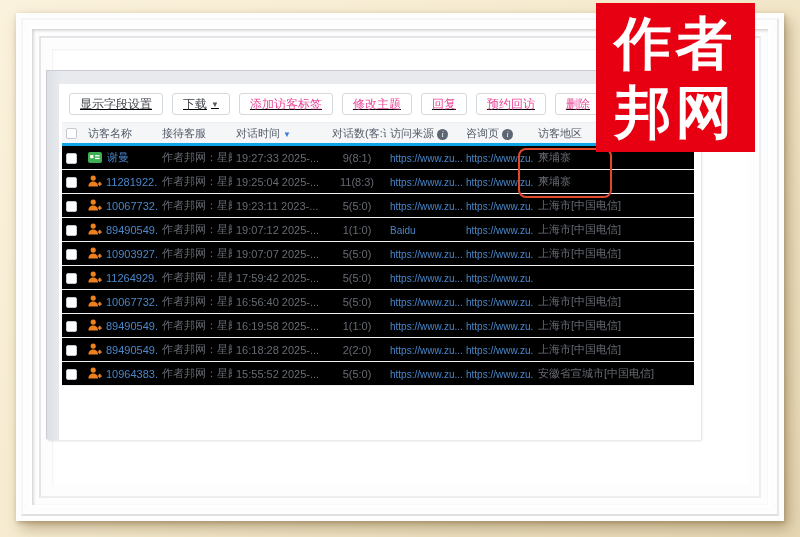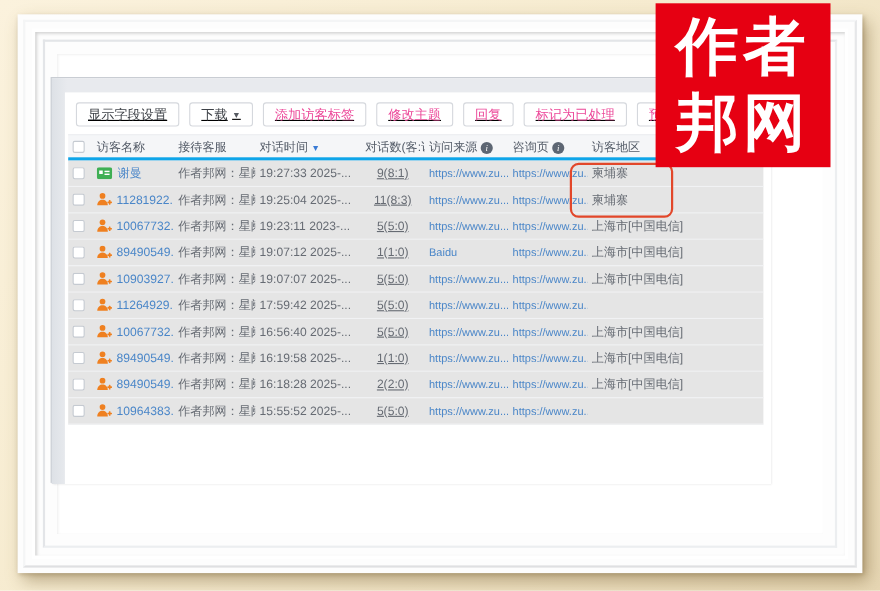--- a/index.html
+++ b/index.html
@@ -41,23 +41,23 @@
   .btn .caret { font-size:8px; color:#555a61; }
 
   
   .table { margin:0 7px 0 3px; }
   .grid-row { display:grid; grid-template-columns:22px 74px 74px 96px 58px 76px 72px 1fr;
     align-items:center; }
   .thead { background:#f5f6f8; border-top:1px solid #ebedf0; border-bottom:3px solid #0ea5e9;
     height:24px; font-size:11px; color:#525a66; }
   .cell { padding:0 4px; white-space:nowrap; overflow:hidden; }
   .row { height:24px; border-bottom:1px solid #f1f2f4; font-size:11px; color:#666b73;
-    background:#e5e5e5; }
+    background:#000000; }
   .c-name { display:flex; align-items:center; gap:4px; }
-  .c-count { text-align:center;text-decoration:underline; }
+  .c-count { text-align:center; }
   .blue { color:#4a86c8; text-decoration:none; cursor:pointer; }
   .url { font-size:10px; }
   .checkbox { display:inline-block; width:11px; height:11px; border:1px solid #c5cad1;
     border-radius:2px; background:#fff; vertical-align:middle; cursor:pointer; }
   .sort-caret { color:#3a7bd5; font-size:8px; margin-left:3px; cursor:pointer; }
   .info-icon { display:inline-block; width:11px; height:11px; margin-left:3px;
     background:#5d6673; color:#fff; border-radius:50%; font-size:8px; line-height:11px;
     text-align:center; font-style:italic; font-family:"Liberation Serif",serif; }
   .ricon { display:inline-flex; width:15px; height:13px; align-items:center; }
   .ricon svg { display:none; }
@@ -103,23 +103,20 @@
         </button>
 
   <button class="btn disabled">
           <span>修改主题</span>
         </button>
 
   <button class="btn disabled">
           <span>回复</span>
         </button>
 
-  <button class="btn disabled">
-          <span>标记为已处理</span>
-        </button>
 
   <button class="btn disabled">
           <span>预约回访</span>
         </button>
 
   <button class="btn disabled">
           <span>删除</span>
         </button>
 </div>
 
@@ -366,20 +363,21 @@
           <rect x="10.95" y="6.85" width="1.5" height="4.2" rx="0.5" fill="#ef8020"></rect>
         </svg>
       </span>
       <a class="blue">10964383...</a>
     </div>
     <div class="cell">作者邦网：星阑</div>
     <div class="cell">15:55:52 2025-...</div>
     <div class="cell c-count">5(5:0)</div>
     <div class="cell"><a class="blue url">https://www.zu...</a></div>
     <div class="cell"><a class="blue url">https://www.zu...</a></div>
+    <div class="cell">安徽省宣城市[中国电信]</div>
   </div>
 </div>
     </div>
 
     <div class="anno"></div>
   </div>
 </div>
 
 <div class="watermark">
   <div>作者</div>

